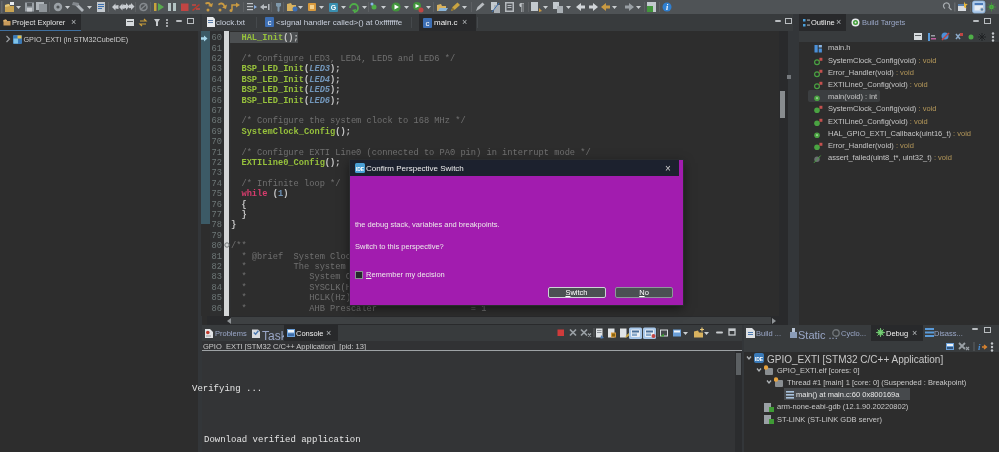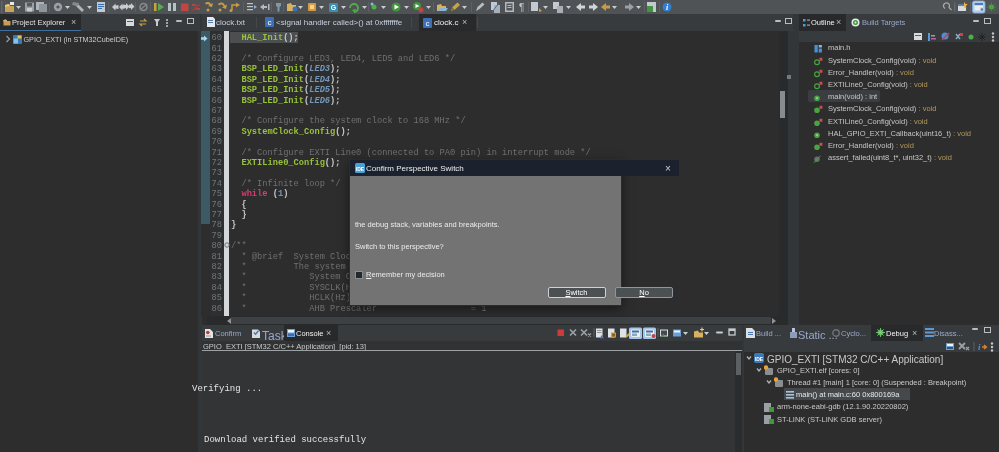--- a/index.html
+++ b/index.html
@@ -187,21 +187,21 @@
 <svg class="ab" style="left:265px;top:17px" width="9" height="10">
     <rect x="0" y="0" width="9" height="10" rx="1" fill="#3d6fb4"></rect>
     <text x="4.5" y="8" font-size="8" fill="#fff" text-anchor="middle" font-family="Liberation Sans">c</text>
   </svg>
 <div class="ab" style="left:276px;top:18px;font-size:8px;color:#c9d0dd">&lt;signal handler called&gt;() at 0xfffffffe</div>
 <div class="ab atab" style="left:419px;top:14px;width:57px;height:17px"></div>
 <svg class="ab" style="left:423px;top:17.5px" width="9" height="10">
     <rect x="0" y="0" width="9" height="10" rx="1" fill="#3d6fb4"></rect>
     <text x="4.5" y="8" font-size="8" fill="#fff" text-anchor="middle" font-family="Liberation Sans">c</text>
   </svg>
-<div class="ab" style="left:434px;top:18px;font-size:8px;color:#f2f2f2">clock.c</div>
+<div class="ab" style="left:434px;top:18px;font-size:8px;color:#f2f2f2">main.c</div>
 <div class="ab xg" style="left:462px;top:18px">×</div>
 <div class="ab" style="left:256px;top:17px;width:1px;height:11px;background:#45494c"></div>
 <div class="ab" style="left:411px;top:17px;width:1px;height:11px;background:#45494c"></div>
 <div class="ab" style="left:477px;top:17px;width:1px;height:11px;background:#45494c"></div>
 <div class="ab minb" style="left:775px;top:20px"></div>
 <div class="ab maxb" style="left:785px;top:18px"></div>
 
 <div class="ab" style="left:202px;top:31px;width:586px;height:294px;background:#2d2d2d"></div>
 <div class="ab" style="left:200.5px;top:31px;width:9px;height:285px;background:#2d2d2d"></div>
 <div class="ab" style="left:200.5px;top:31px;width:9px;height:192.5px;background:#3c5a66"></div>
@@ -345,21 +345,21 @@
     </svg>
     <div class="ab" style="left:828px;top:153.2px;font-size:7.5px;color:#c6c6c6">assert_failed(uint8_t*, uint32_t)<span style="color:#b5985a"> : void</span></div>
   </div>
 
 <div class="ab tabbar" style="left:202px;top:325px;width:540px;height:16px"></div>
 <svg class="ab" style="left:205px;top:328.5px" width="8" height="9">
     <path d="M0 0 h5 l3 3 v6 h-8 Z" fill="#e2e4e6"></path>
     <circle cx="2.8" cy="3.5" r="1.8" fill="#c0392b"></circle>
     <rect x="1" y="6.5" width="5" height="1" fill="#95989b"></rect>
   </svg>
-<div class="ab itxt" style="left:215px;top:329px;font-size:7.5px">Confirm</div>
+<div class="ab itxt" style="left:215px;top:329px;font-size:7.5px">Problems</div>
 <svg class="ab" style="left:252px;top:328.5px" width="8" height="9">
     <path d="M0 0.5 h6 l2 2 v6.5 h-8 Z" fill="#d8dade"></path>
     <path d="M1.8 3.5 l1.8 1.8 l2.8 -3.5" stroke="#4a78b0" stroke-width="1.4" fill="none"></path>
   </svg>
 <div class="ab itxt" style="left:262px;top:329px;font-size:12px">Tasks</div>
 <div class="ab atab" style="left:284px;top:325px;width:54px;height:16px"></div>
 <svg class="ab" style="left:287px;top:329px" width="8" height="8">
     <rect x="0" y="0" width="8" height="8" fill="#6a9fd8"></rect>
     <rect x="1" y="1" width="6" height="2.5" fill="#f0f4f8"></rect>
     <rect x="1" y="4.5" width="6" height="2.5" fill="#3d6ca8"></rect>
@@ -402,21 +402,21 @@
     <path d="M148 5 l5 0 l-2.5 3 Z" fill="#c9cdd0"></path>
     <rect x="160" y="4.5" width="7" height="2" rx="1" fill="#c7cbce"></rect>
     <rect x="173" y="2" width="6" height="6" fill="none" stroke="#c7cbce" stroke-width="1.3"></rect>
     <rect x="173" y="2" width="6" height="2" fill="#c7cbce"></rect>
   </svg>
 <div class="ab" style="left:202px;top:341px;width:540px;height:9px;background:#313234"></div>
 <div class="ab" style="left:203px;top:342px;font-size:7.5px;color:#c9c9c9">GPIO_EXTI [STM32 C/C++ Application]&nbsp;&nbsp;[pid: 13]</div>
 <div class="ab" style="left:202px;top:350px;width:540px;height:1px;background:#9ea2a5"></div>
 <div class="ab" style="left:202px;top:351px;width:540px;height:101px;background:#333436"></div>
 <div class="ab mono" style="left:192px;top:384px;font-size:9px;color:#e4e4e4">Verifying ...</div>
-<div class="ab mono" style="left:204px;top:435px;font-size:9px;color:#e4e4e4">Download verified successfully</div>
+<div class="ab mono" style="left:204px;top:435px;font-size:9px;color:#e4e4e4">Download verified application</div>
 <div class="ab" style="left:735px;top:351px;width:7px;height:101px;background:#2b2c2e"></div>
 <div class="ab" style="left:736px;top:353px;width:5px;height:22px;background:#5c6063"></div>
 
 <div class="ab tabbar" style="left:744px;top:325px;width:255px;height:16px"></div>
 <svg class="ab" style="left:746px;top:328px" width="9" height="10">
     <path d="M0 0 h6 l3 3 v7 h-9 Z" fill="#dde0e3"></path>
     <rect x="2" y="4" width="5" height="1" fill="#4a78b0"></rect>
     <rect x="2" y="6" width="5" height="1" fill="#4a78b0"></rect>
   </svg>
 <div class="ab itxt" style="left:756px;top:329px;font-size:7.5px">Build ...</div>
@@ -496,21 +496,21 @@
       <rect x="5" y="5" width="5" height="5" fill="#3f9c35"></rect>
     </svg>
     <div class="ab" style="left:777px;top:402.4px;font-size:7.5px;color:#c9c9c9">arm-none-eabi-gdb (12.1.90.20220802)</div>
     <svg class="ab" style="left:764px;top:413.5px" width="10" height="10">
       <rect x="0" y="1" width="7" height="9" fill="#9aa0a5"></rect>
       <rect x="5" y="5" width="5" height="5" fill="#3f9c35"></rect>
     </svg>
     <div class="ab" style="left:777px;top:414.5px;font-size:7.5px;color:#c9c9c9">ST-LINK (ST-LINK GDB server)</div>
   </div>
 
-<div class="ab" style="left:350px;top:160px;width:271px;height:145px;background:#737373;box-shadow:0 3px 10px rgba(0,0,0,.55);outline:1px solid #2a2c2e">
+<div class="ab" style="left:350px;top:160px;width:333px;height:145px;background:#a21caf;box-shadow:0 3px 10px rgba(0,0,0,.55);outline:1px solid #2a2c2e">
  <div class="ab" style="left:0;top:0;width:329px;height:16px;background:#1c212e"></div>
  <svg class="ab" style="left:5px;top:3px" width="10" height="10">
       <rect width="10" height="10" rx="1.5" fill="#4a9fd4"></rect>
       <text x="5" y="7.5" font-size="5" fill="#fff" text-anchor="middle" font-family="Liberation Sans" font-weight="bold">IDE</text>
     </svg>
  <div class="ab" style="left:16px;top:4px;font-size:8px;color:#ececec">Confirm Perspective Switch</div>
  <div class="ab" style="left:315px;top:2.5px;font-size:10px;color:#d0d0d0">×</div>
  <div class="ab" style="left:5px;top:60px;font-size:7.5px;color:#eceaea">the debug stack, variables and breakpoints.</div>
  <div class="ab" style="left:5px;top:82px;font-size:7.5px;color:#eceaea">Switch to this perspective?</div>
  <div class="ab" style="left:5px;top:110.5px;width:6px;height:6px;background:#24282a;border:1px solid #8a8f93"></div>

